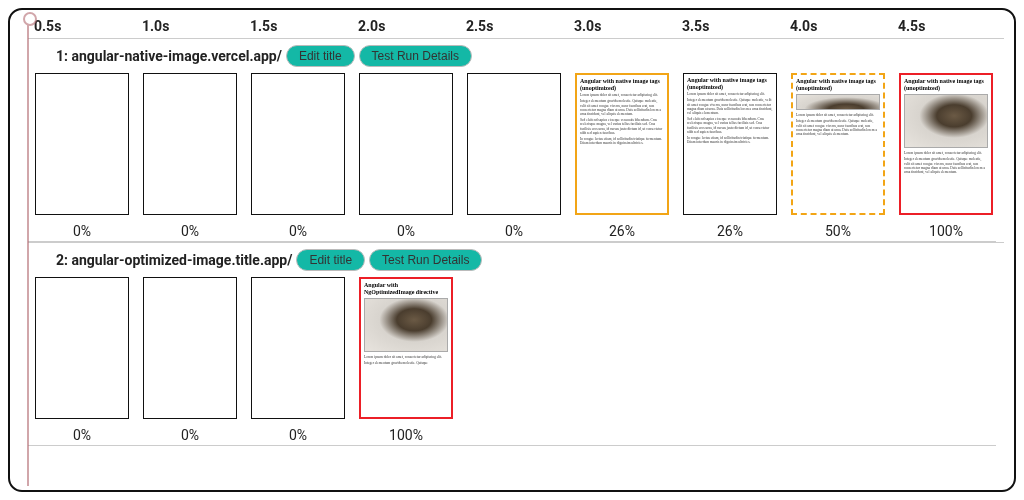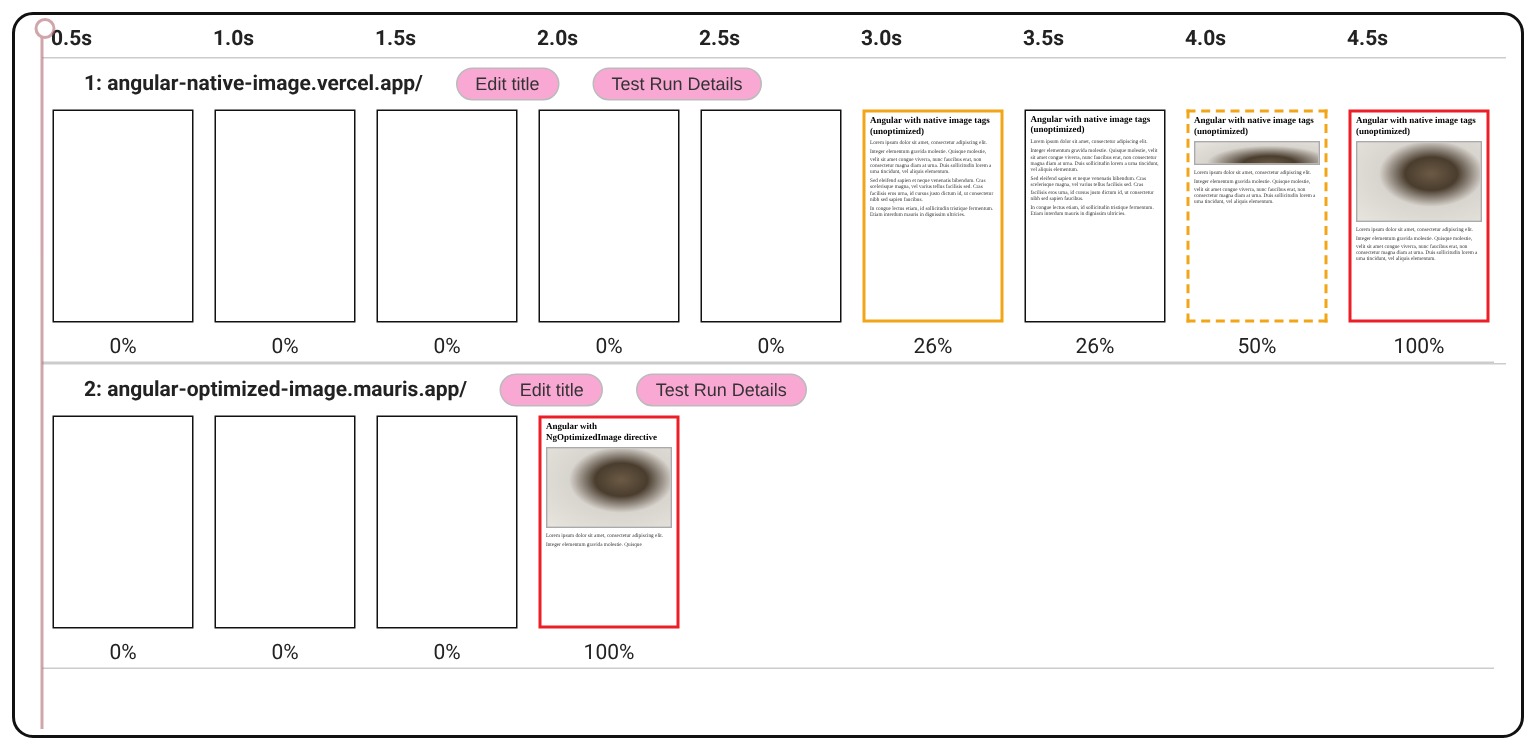--- a/index.html
+++ b/index.html
@@ -48,34 +48,34 @@
     flex-shrink: 0;
     font-size: 14px;
     font-weight: 700;
     color: #222;
     text-align: left;
     padding-left: 24px;
   }
   .row-header {
     display: flex;
     align-items: center;
-    gap: 22px;
+    gap: 4px;
     padding: 6px 0 4px 28px;
     border-top: 1px solid #ccc;
     margin-left: 18px;
     margin-right: 10px;
   }
   .row-title {
     font-size: 14px;
     font-weight: 700;
     color: #222;
   }
   .pill {
     border: 1px solid #bbb;
-    background: #f9a8d4;
+    background: #14b8a6;
     border-radius: 14px;
     padding: 3px 12px;
     font-size: 12px;
     color: #333;
     cursor: pointer;
   }
   .frames {
     display: flex;
     padding-left: 18px;
   }
@@ -216,21 +216,21 @@
             <div class="ftitle">Angular with native image tags (unoptimized)</div>
             <div class="fimg"></div>
             <div class="ftext">Lorem ipsum dolor sit amet, consectetur adipiscing elit.</div>
             <div class="ftext">Integer elementum gravida molestie. Quisque molestie, velit sit amet congue viverra, nunc faucibus erat, non consectetur magna diam at urna. Duis sollicitudin lorem a urna tincidunt, vel aliquis elementum.</div>
           </div>
           <div class="pct">100%</div>
         </div>
       </div>
       <div class="percentline"></div>
       <div class="row-header">
-        <span class="row-title">2: angular-optimized-image.mauris.app/</span>
+        <span class="row-title">2: angular-optimized-image.title.app/</span>
         <button class="pill">Edit title</button>
         <button class="pill">Test Run Details</button>
       </div>
       <div class="frames">
         <div class="frame-col">
           <div class="frame "></div>
           <div class="pct">0%</div>
         </div>
         <div class="frame-col">
           <div class="frame "></div>

